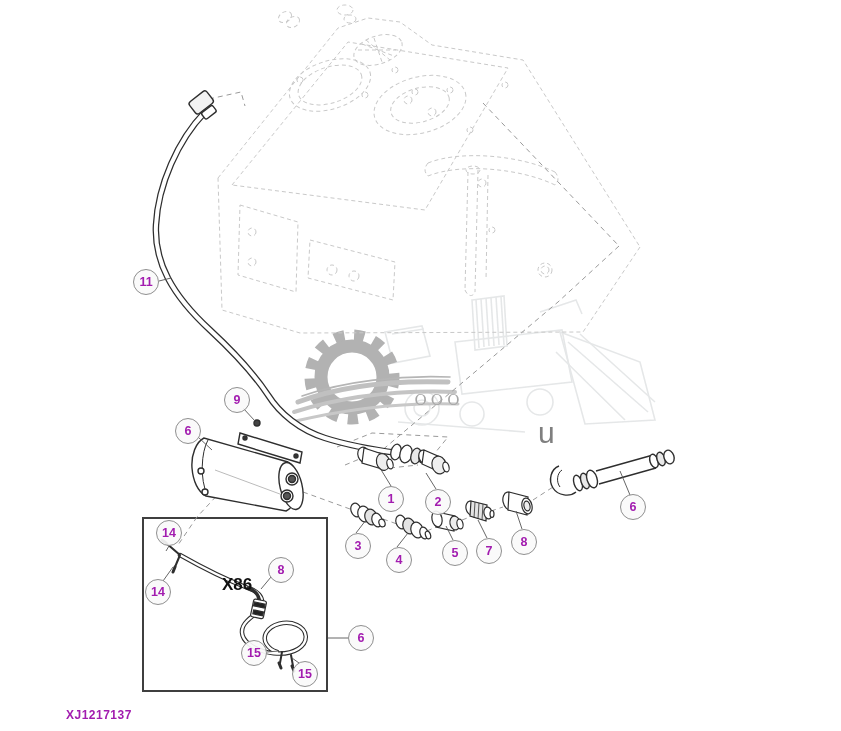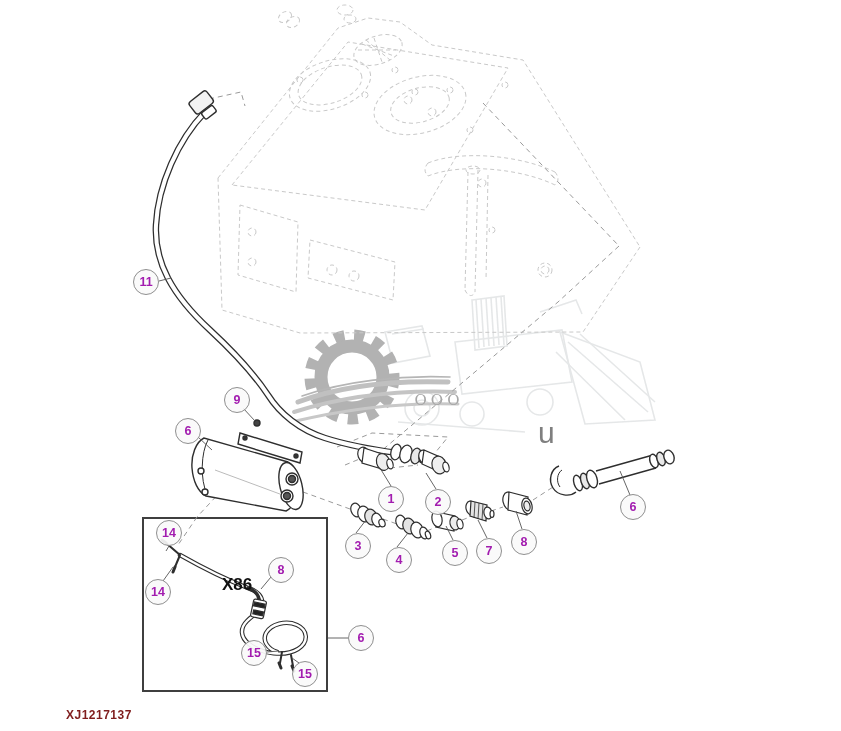--- a/index.html
+++ b/index.html
@@ -12,21 +12,21 @@
     position:absolute;width:26px;height:26px;border-radius:50%;
     border:1.5px solid #8f8f8f;background:rgba(250,250,250,.92);
     color:#a21caf;font-size:12.5px;font-weight:bold;line-height:24px;
     text-align:center;box-sizing:border-box;cursor:pointer;
   }
   .wm-text{position:absolute;color:#a6a6a6;font-family:"DejaVu Serif","Liberation Serif",serif;margin-top:30px;}
   #wm-ooo{left:402px;top:361px;width:74px;text-align:center;font-size:15px;letter-spacing:4px;}
   #wm-name{left:338px;top:381px;font-size:35px;font-weight:bold;letter-spacing:1px;color:#a9a9a9;}
   #wm-u{left:538px;top:386px;font-size:30px;color:#7f7f7f;font-family:"Liberation Sans",sans-serif;}
   #connector-label{position:absolute;left:222px;top:563px;font-size:17px;font-weight:bold;color:#101010;margin-top:12px;}
-  #drawing-code{position:absolute;left:66px;top:708px;font-size:12px;font-weight:bold;color:#7f1d1d;letter-spacing:.5px;}
+  #drawing-code{position:absolute;left:66px;top:708px;font-size:12px;font-weight:bold;color:#a21caf;letter-spacing:.5px;}
 </style>
 </head>
 <body>
 
 <div id="stage">
 
 <svg id="diagram-svg" width="841" height="731" viewBox="0 0 841 731">
 
   <g stroke="#e3e5e6" stroke-width="1.6" fill="none" opacity="0.9">
     <path d="M385,332 L422,326 L430,356 L393,363 Z"></path>

